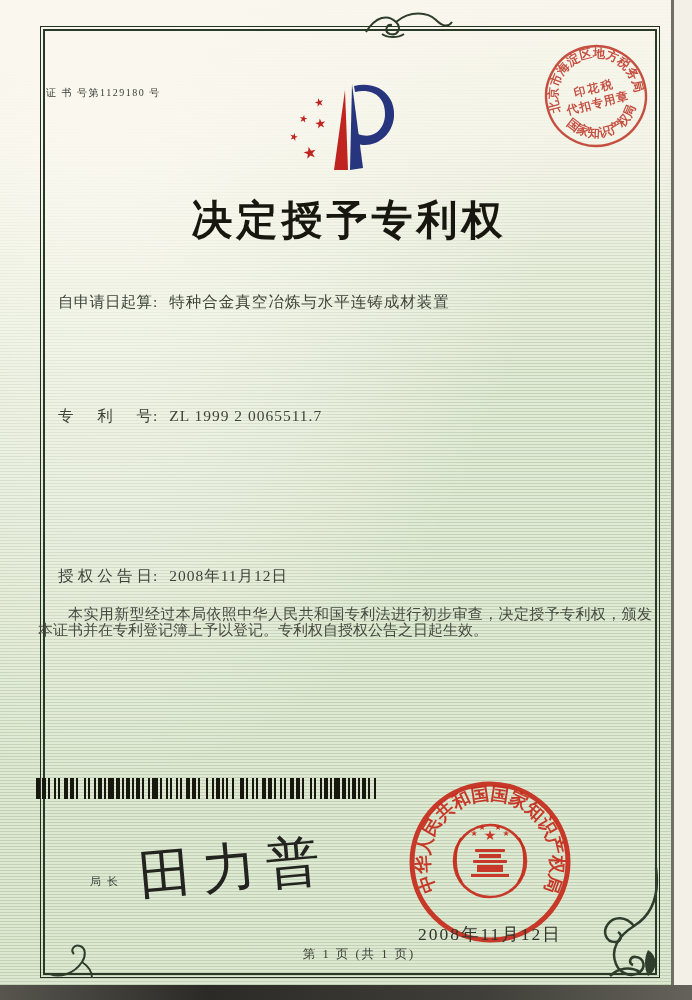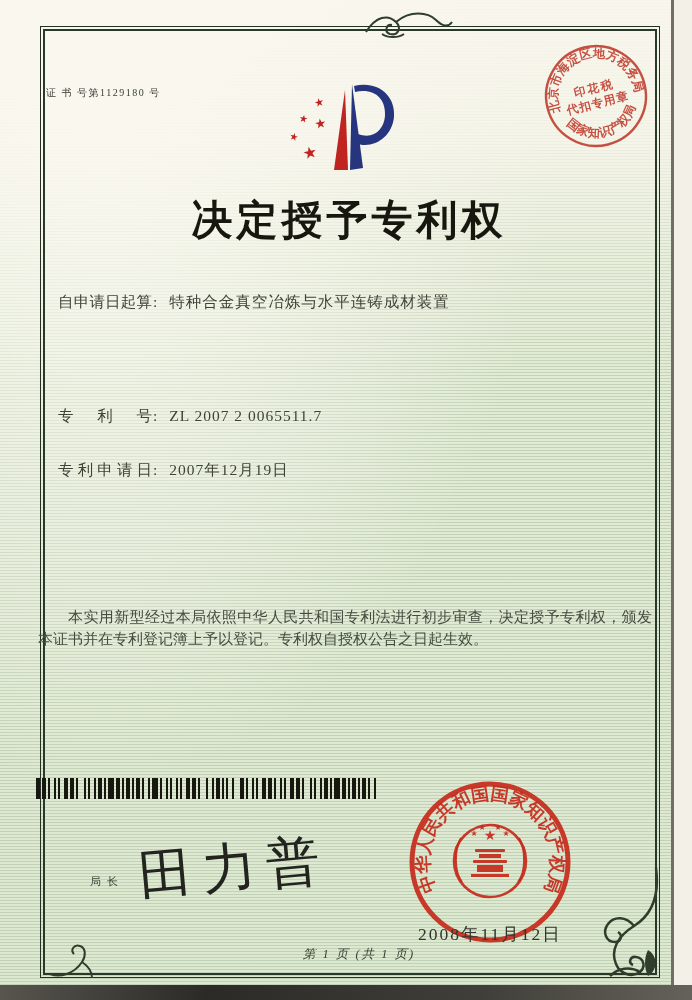--- a/index.html
+++ b/index.html
@@ -13,28 +13,28 @@
       linear-gradient(#e3ecd7,#dde8d1);
   }
   .frame{position:absolute;left:40px;top:26px;width:618px;height:950px;border:1.5px solid #243122;}
   .frame-inner{position:absolute;left:2px;top:2px;right:2px;bottom:2px;border:2.5px solid #2a3a28;}
   .cert-no{position:absolute;left:46px;top:86px;font-size:10px;letter-spacing:1.5px;color:#3a3e35;}
   .title{position:absolute;left:40px;top:193px;width:618px;text-align:center;font-size:41px;font-weight:700;letter-spacing:4px;color:#17170f;}
   .row{position:absolute;left:58px;font-size:15.5px;color:#3e4237;white-space:nowrap;}
   .flabel{display:inline-block;width:94px;text-align:justify;text-align-last:justify;}
   .colon{margin-left:1px;}
   .fvalue{margin-left:8px;letter-spacing:1px;margin-top:28px;}
-  .paras{position:absolute;left:38px;top:606px;width:614px;font-size:15px;line-height:22px;color:#454a3f;text-align:justify;}
+  .paras{position:absolute;left:38px;top:606px;width:614px;font-size:15px;line-height:16px;color:#454a3f;text-align:justify;}
   .paras p{margin:0;text-indent:2em;}
   .barcode{position:absolute;left:36px;top:778px;width:340px;height:21px;}
   .director{position:absolute;left:90px;top:874px;font-size:11px;letter-spacing:6px;color:#3a3e35;}
   .signature{position:absolute;left:138px;top:832px;font-size:54px;color:#23231f;transform:rotate(-5deg);letter-spacing:10px;white-space:nowrap;}
   .seal{position:absolute;left:404px;top:776px;width:172px;height:172px;}
   .issue-date{position:absolute;left:418px;top:922px;font-size:17.5px;letter-spacing:2px;color:#33352c;z-index:3;}
-  .footer{position:absolute;left:40px;top:946px;width:638px;text-align:center;font-size:12.5px;letter-spacing:2px;color:#3c4036;font-style:italic;}
+  .footer{position:absolute;left:40px;top:946px;width:638px;text-align:center;font-size:12.5px;letter-spacing:2px;color:#3c4036;}
   .stamp{position:absolute;left:542px;top:42px;width:108px;height:108px;transform:rotate(-14deg);opacity:.88;}
   .logo{position:absolute;left:282px;top:80px;width:130px;height:102px;}
   .orn{position:absolute;}
   .orn-top{left:362px;top:6px;}
   .orn-br{left:588px;top:864px;}
   .orn-bl{left:44px;top:936px;}
   .edge-right-line{position:absolute;left:671px;top:0;width:3px;height:1000px;background:#6f6f67;}
   .edge-right-pale{position:absolute;left:674px;top:0;width:18px;height:1000px;background:#f2f0e7;}
   .edge-bottom{position:absolute;left:0;top:985px;width:692px;height:15px;background:linear-gradient(to right,#57554e,#2b2a26 30%,#403f39 70%,#64625a);}
 </style>
@@ -103,25 +103,25 @@
   </svg>
 
   <div class="title">决定授予专利权</div>
 
   <div class="row" style="top:292px">
     <span class="flabel">自申请日起算</span><span class="colon">:</span>
     <span class="fvalue">特种合金真空冶炼与水平连铸成材装置</span>
   </div>
   <div class="row" style="top:406px">
     <span class="flabel">专利号</span><span class="colon">:</span>
-    <span class="fvalue">ZL 2007 2 0065511.7</span>
-  </div>
-  <div class="row" style="top:460px">
-    <span class="flabel">专利申请日</span><span class="colon">:</span>
-    <span class="fvalue">2007年12月19日</span>
+    <span class="fvalue">ZL 1999 2 0065511.7</span>
+  </div>
+  <div class="row" style="top:566px">
+    <span class="flabel">授权公告日</span><span class="colon">:</span>
+    <span class="fvalue">2008年11月12日</span>
   </div>
 
   <div class="paras">
     <p>本实用新型经过本局依照中华人民共和国专利法进行初步审查，决定授予专利权，颁发本证书并在专利登记簿上予以登记。专利权自授权公告之日起生效。</p>
   </div>
 
   <div class="barcode">
     <svg width="340" height="21" viewBox="0 0 340 21">
         <g fill="#17170f">
           <rect x="0" y="0" width="4" height="21"></rect>

